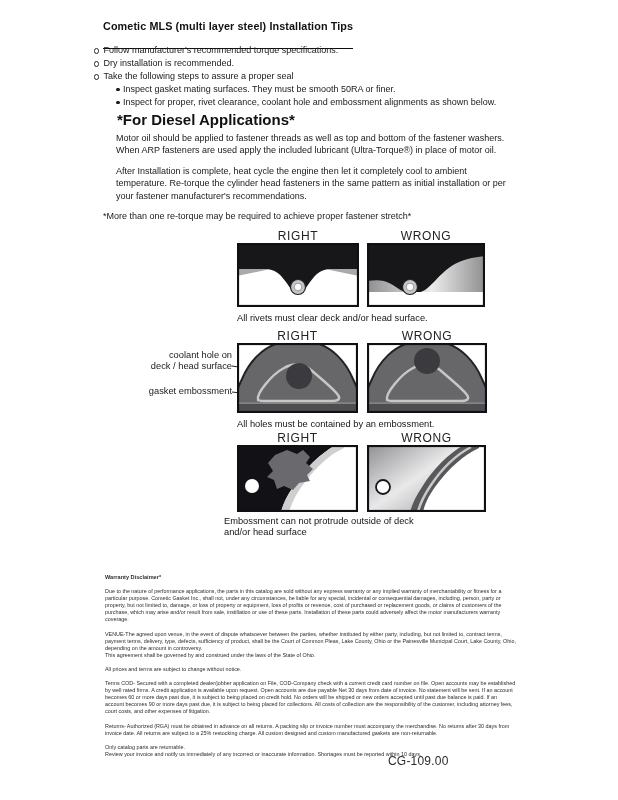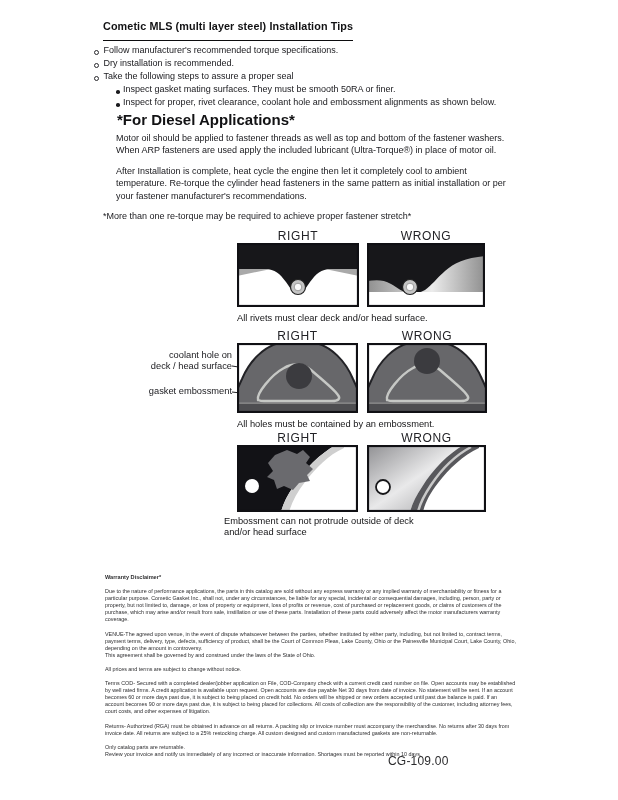--- a/index.html
+++ b/index.html
@@ -7,26 +7,26 @@
     width:618px; height:800px; position:relative; overflow:hidden;
     background:#ffffff; color:#1c1c1e;
     font-family:"Liberation Sans", sans-serif;
     -webkit-font-smoothing:antialiased;
   }
   .abs { position:absolute; }
 
   
   .title {
     left:103px; top:20px; font-size:10.8px; font-weight:bold; letter-spacing:.1px;
-    border-bottom:1.7px solid #0c0c0e; padding-bottom:8px; display:inline-block; color:#121214;
+    border-bottom:1.7px solid #0c0c0e; padding-bottom:16px; display:inline-block; color:#121214;
   }
 
   
   .bullets { left:94px; top:44px; font-size:9px; line-height:13px; color:#202024; }
-  .b-row { display:flex; align-items:center; }
+  .b-row { display:flex; align-items:flex-start; }
   .dot-o { width:3.4px; height:3.4px; border:1px solid #2a2a2e; border-radius:50%; margin:4.3px 4px 0 0; flex:none; }
   .b-row.sub { margin-left:22px; }
   .dot-f { width:3.6px; height:3.6px; background:#1a1a1e; border-radius:50%; margin:4.6px 3.5px 0 0; flex:none; }
 
   
   .diesel { left:103px; top:114px; width:424px; font-size:9px; line-height:12.5px; color:#202024; }
   .diesel h2 { font-size:15px; margin:0 14px 5px; color:#121214; }
   .diesel p { margin:0 13px 8px; }
   .diesel .note { margin:3px 0 0; }
 

